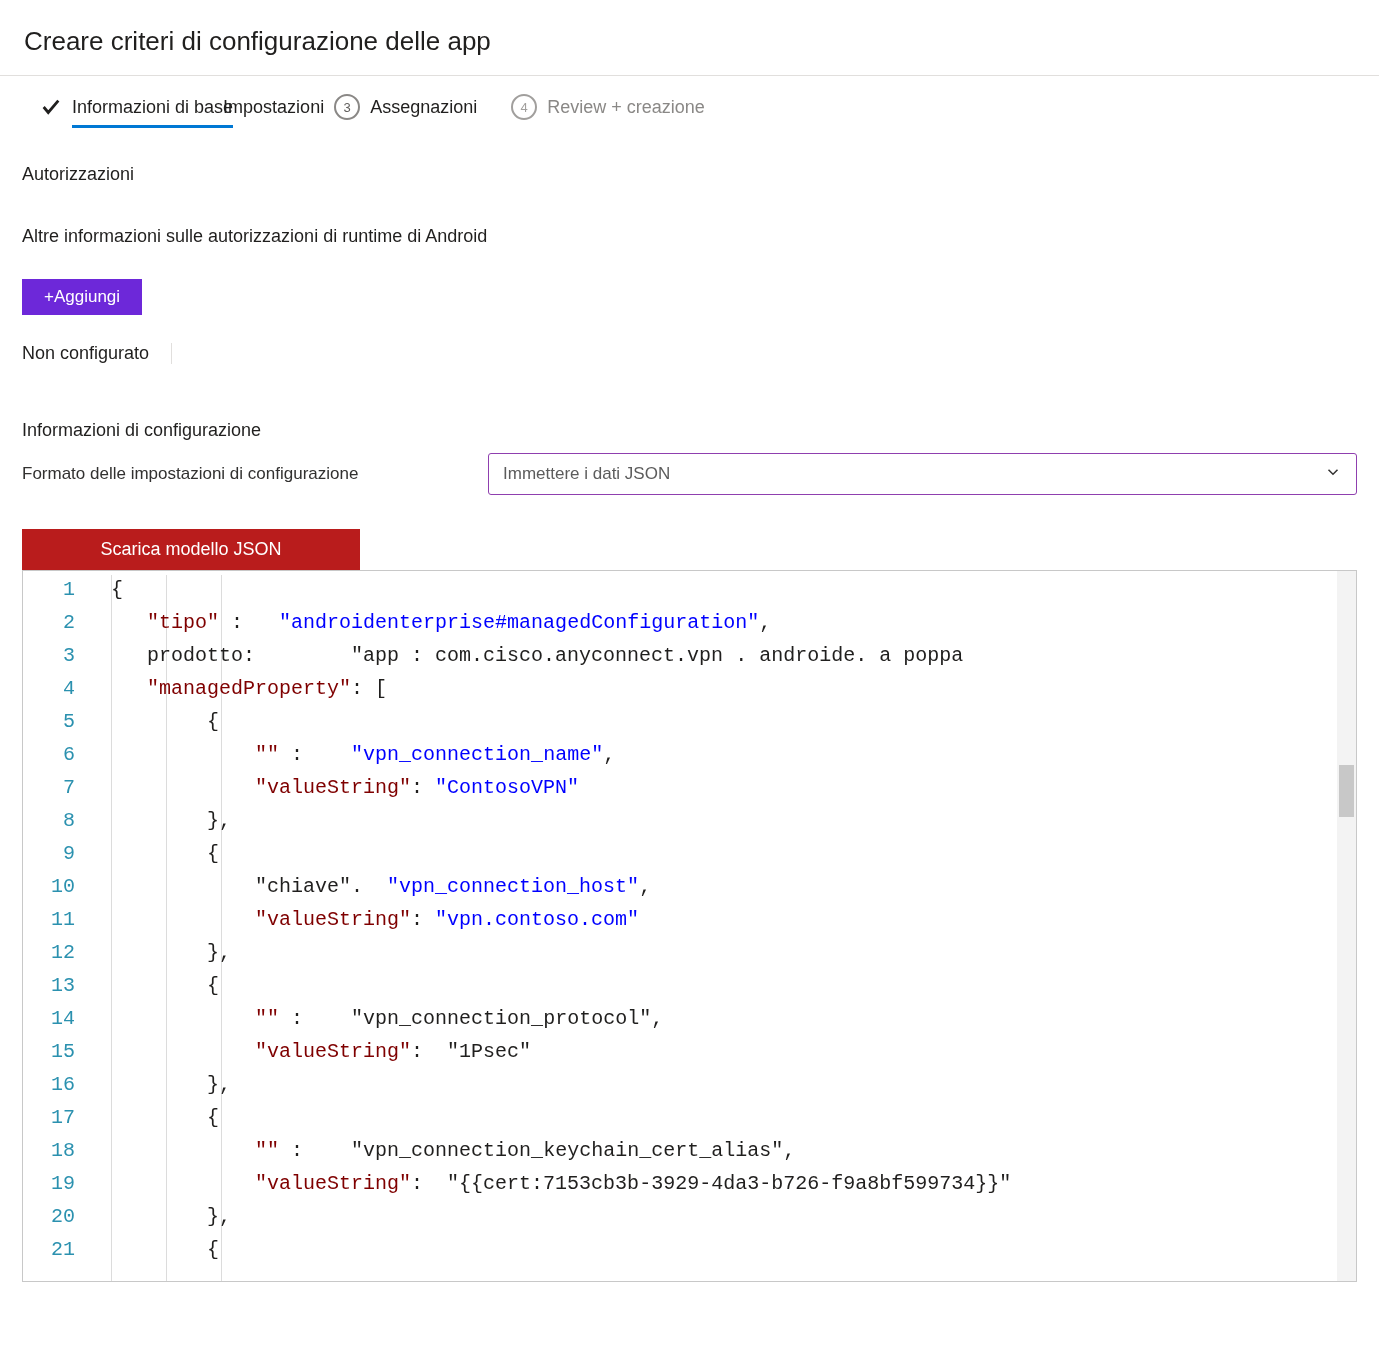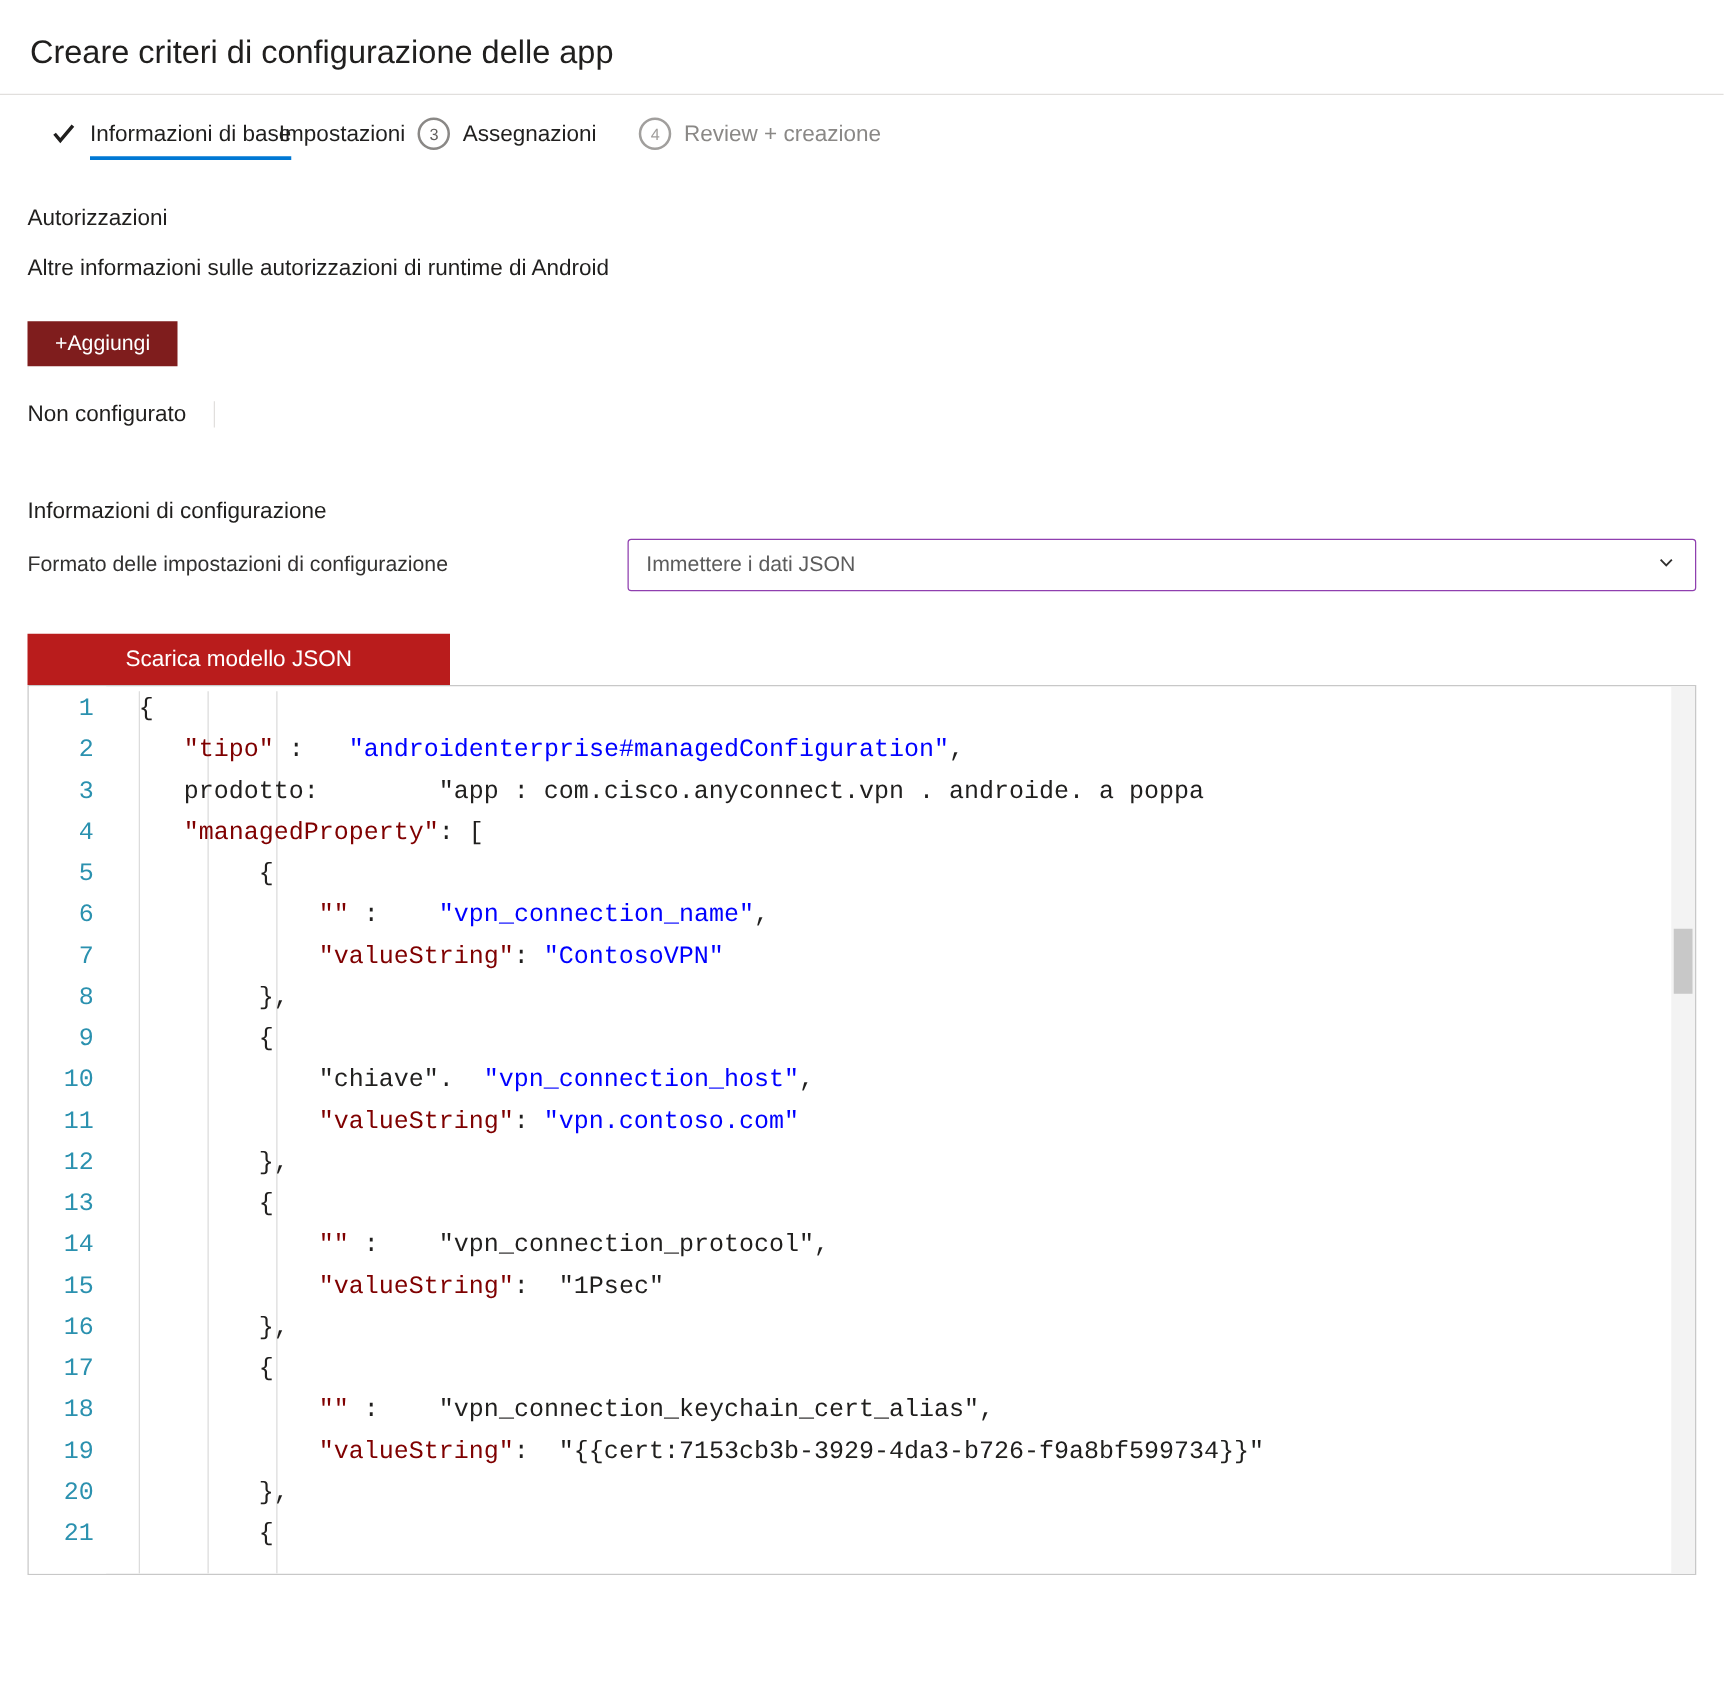--- a/index.html
+++ b/index.html
@@ -102,37 +102,37 @@
   
   .btn {
     display: inline-block;
     font-size: 17px;
     padding: 8px 22px;
     border: none;
     cursor: pointer;
     font-family: inherit;
   }
   .btn-primary {
-    background: #7f1d1d;
+    background: #6d28d9;
     color: #fff;
   }
 
   .status-line {
     font-size: 18px;
     margin-top: 28px;
     display: inline-block;
     padding-right: 22px;
     border-right: 1px solid #e1dfdd;
   }
 
   
   .form-row {
     display: flex;
     align-items: center;
-    gap: 40px;
+    gap: 26px;
     margin-top: 12px;
     justify-content: flex-end;
   }
   .form-label {
     font-size: 17px;
     color: #323130;
     min-width: 440px;
   }
   .select {
     flex: 1;
@@ -261,21 +261,21 @@
       <span class="label" style="color:#201f1e;">Assegnazioni</span>
     </div>
     <div class="step future">
       <span class="circle">4</span>
       <span class="label">Review + creazione</span>
     </div>
   </div>
 
   <div class="section">
     <h2>Autorizzazioni</h2>
-    <p class="para" style="margin-top:16px;">Altre informazioni sulle autorizzazioni di runtime di Android</p>
+    <p class="para" style="margin-top:38px;">Altre informazioni sulle autorizzazioni di runtime di Android</p>
     <div style="margin-top:30px;">
       <button class="btn btn-primary">+Aggiungi</button>
     </div>
     <div class="status-line">Non configurato</div>
   </div>
 
   <div class="section" style="margin-top:56px;">
     <h2>Informazioni di configurazione</h2>
     <div class="form-row">
       <div class="form-label">Formato delle impostazioni di configurazione</div>

